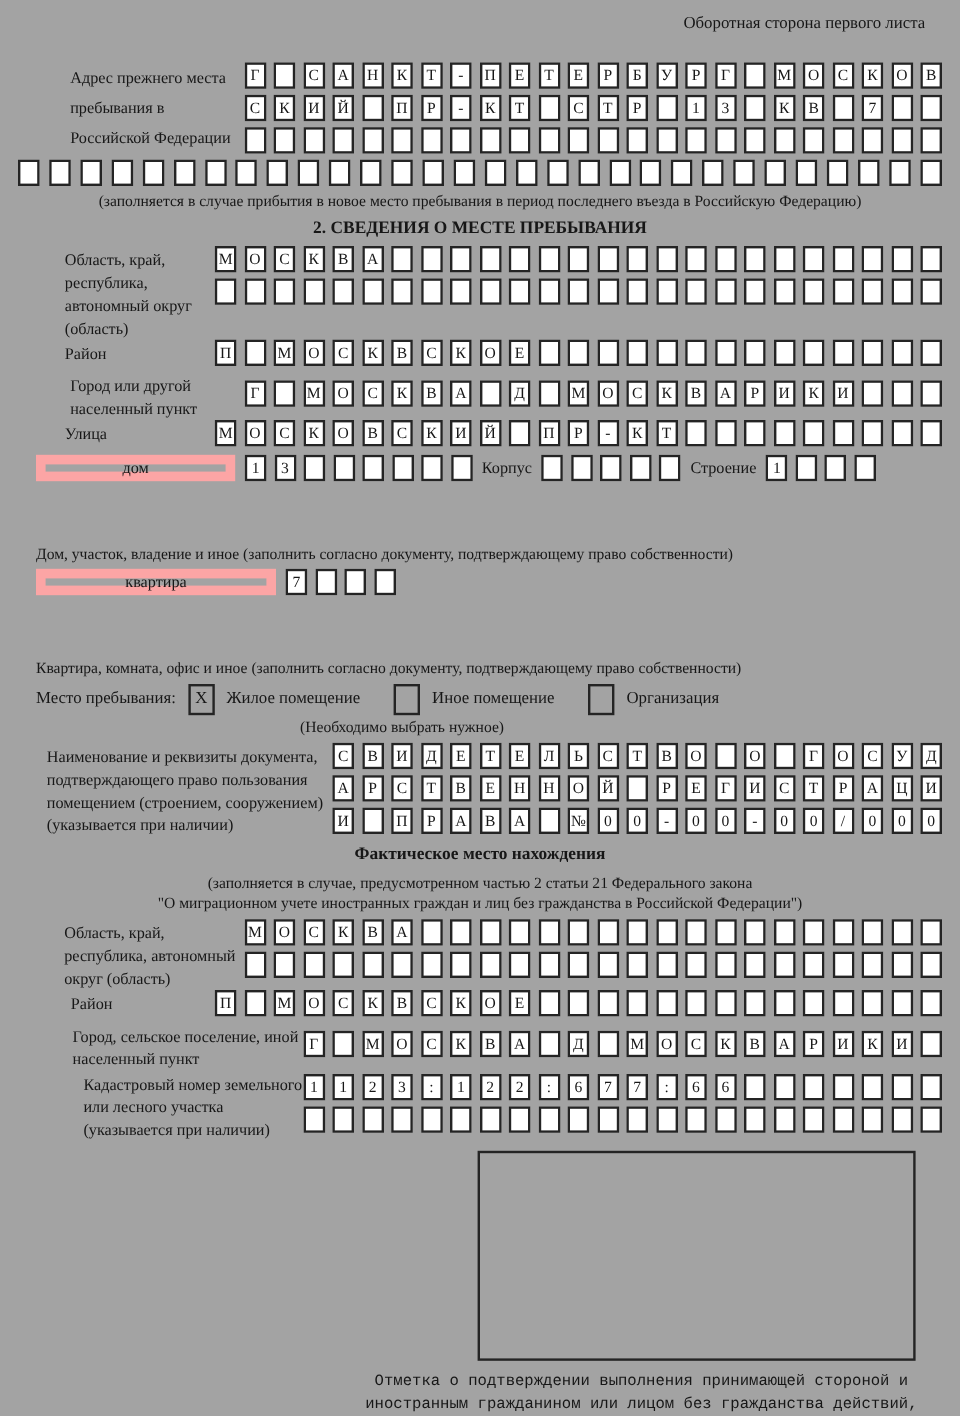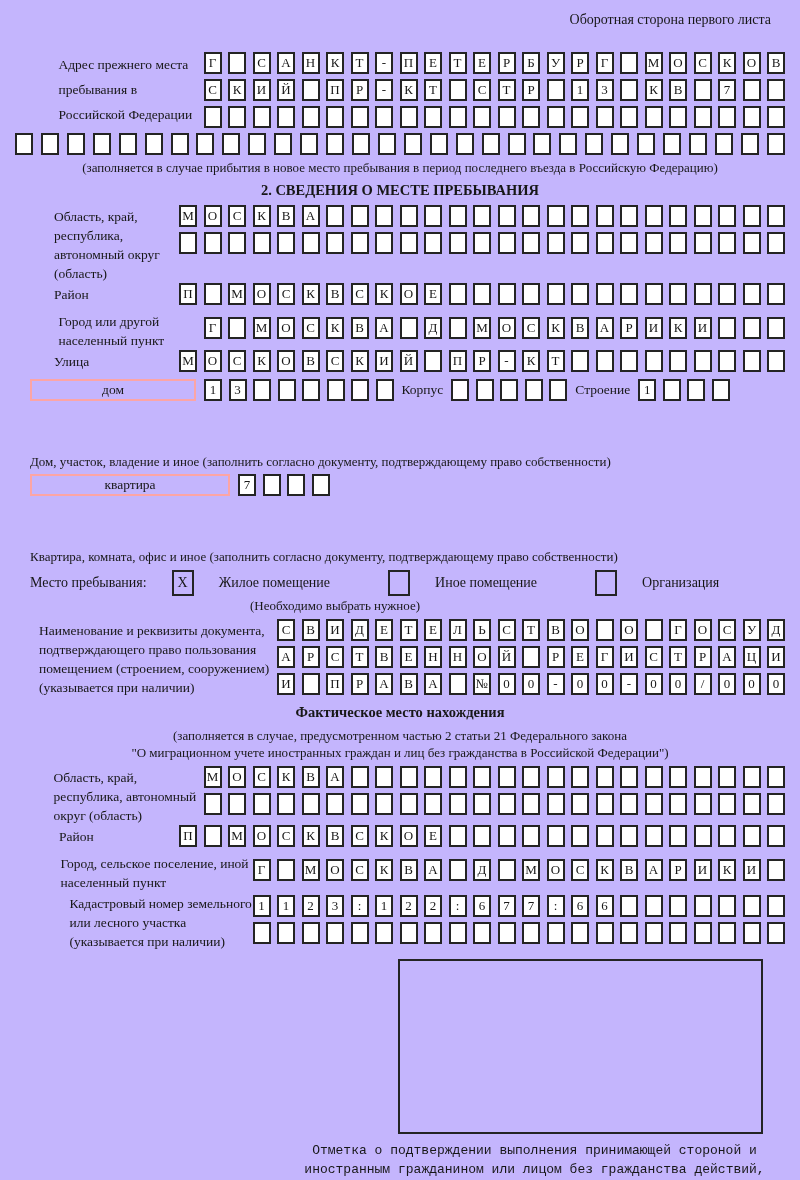--- a/index.html
+++ b/index.html
@@ -1,19 +1,19 @@
 <!DOCTYPE html>
 <html><head>
 <meta charset="utf-8">
 <style>
   * { box-sizing: border-box; margin: 0; padding: 0; }
   html, body { background: #e9e9e9; }
   body { font-family: "Liberation Serif", "DejaVu Serif", serif; }
   .page {
-    width: 800px; height: 1180px; background: #c4b5fd; color: #171717;
+    width: 800px; height: 1180px; background: #a3a3a3; color: #171717;
     margin: 0 auto; padding: 12px 15px 0; overflow: hidden; position: relative;
   }
   .backside { text-align: right; font-size: 14px; padding-right: 14px; height: 20px; }
 
   .field { display: flex; align-items: flex-start; margin-left: 15px; justify-content: flex-end; }
   .field.vcenter { align-items: center; }
   .label { font-size: 13.5px; line-height: 19px; flex: none; padding-top: 2px; }
   .label.lh25 { line-height: 25px; padding-top: 0; }
   .w145 { width: 145px; } .w125 { width: 125px; } .w120 { width: 120px; }
   .w150 { width: 150px; } .w192 { width: 192px; } .w183 { width: 183px; }
@@ -29,26 +29,26 @@
   .box-row.spread { width: 770px; gap: 0; justify-content: space-between; margin-left: 0; }
 
   .note { font-size: 13px; line-height: 16px; }
   .center { text-align: center; }
   .ml15 { margin-left: 15px; margin-top: 48px; }
   .sec-title { text-align: center; font-weight: bold; font-size: 14.5px; margin: 6px 0 6px; }
 
   .dom-row { display: flex; align-items: flex-start; gap: 8px; margin-left: 15px; margin-top: 2px; }
   .dom-row .txt { font-size: 13.5px; line-height: 22px; flex: none; }
   .wide-box {
-    height: 22px; border: 2px solid #fca5a5; flex: none;
+    height: 22px; border: 8px solid #fca5a5; flex: none;
     display: flex; align-items: center; justify-content: center; font-size: 13.5px;
   }
   .wb166 { width: 166px; } .wb200 { width: 200px; }
 
-  .mesto-row { display: flex; align-items: center; gap: 25px; margin-left: 15px; margin-top: 5px; font-size: 14px; }
+  .mesto-row { display: flex; align-items: center; gap: 10px; margin-left: 15px; margin-top: 5px; font-size: 14px; }
   .mesto-row .gap { width: 8px; flex: none; }
   .checkbox {
     width: 22px; height: 26px; border: 2px solid #242424; flex: none;
     display: flex; align-items: center; justify-content: center; font-size: 14px;
   }
   .mesto-note { margin-left: 235px; margin-top: 2px; }
 
   .fact-notes { font-size: 13px; line-height: 17px; text-align: center; margin-bottom: 5px; }
 
   .stamp-wrap { width: 485px; margin: 8px 8px 0 auto; }

